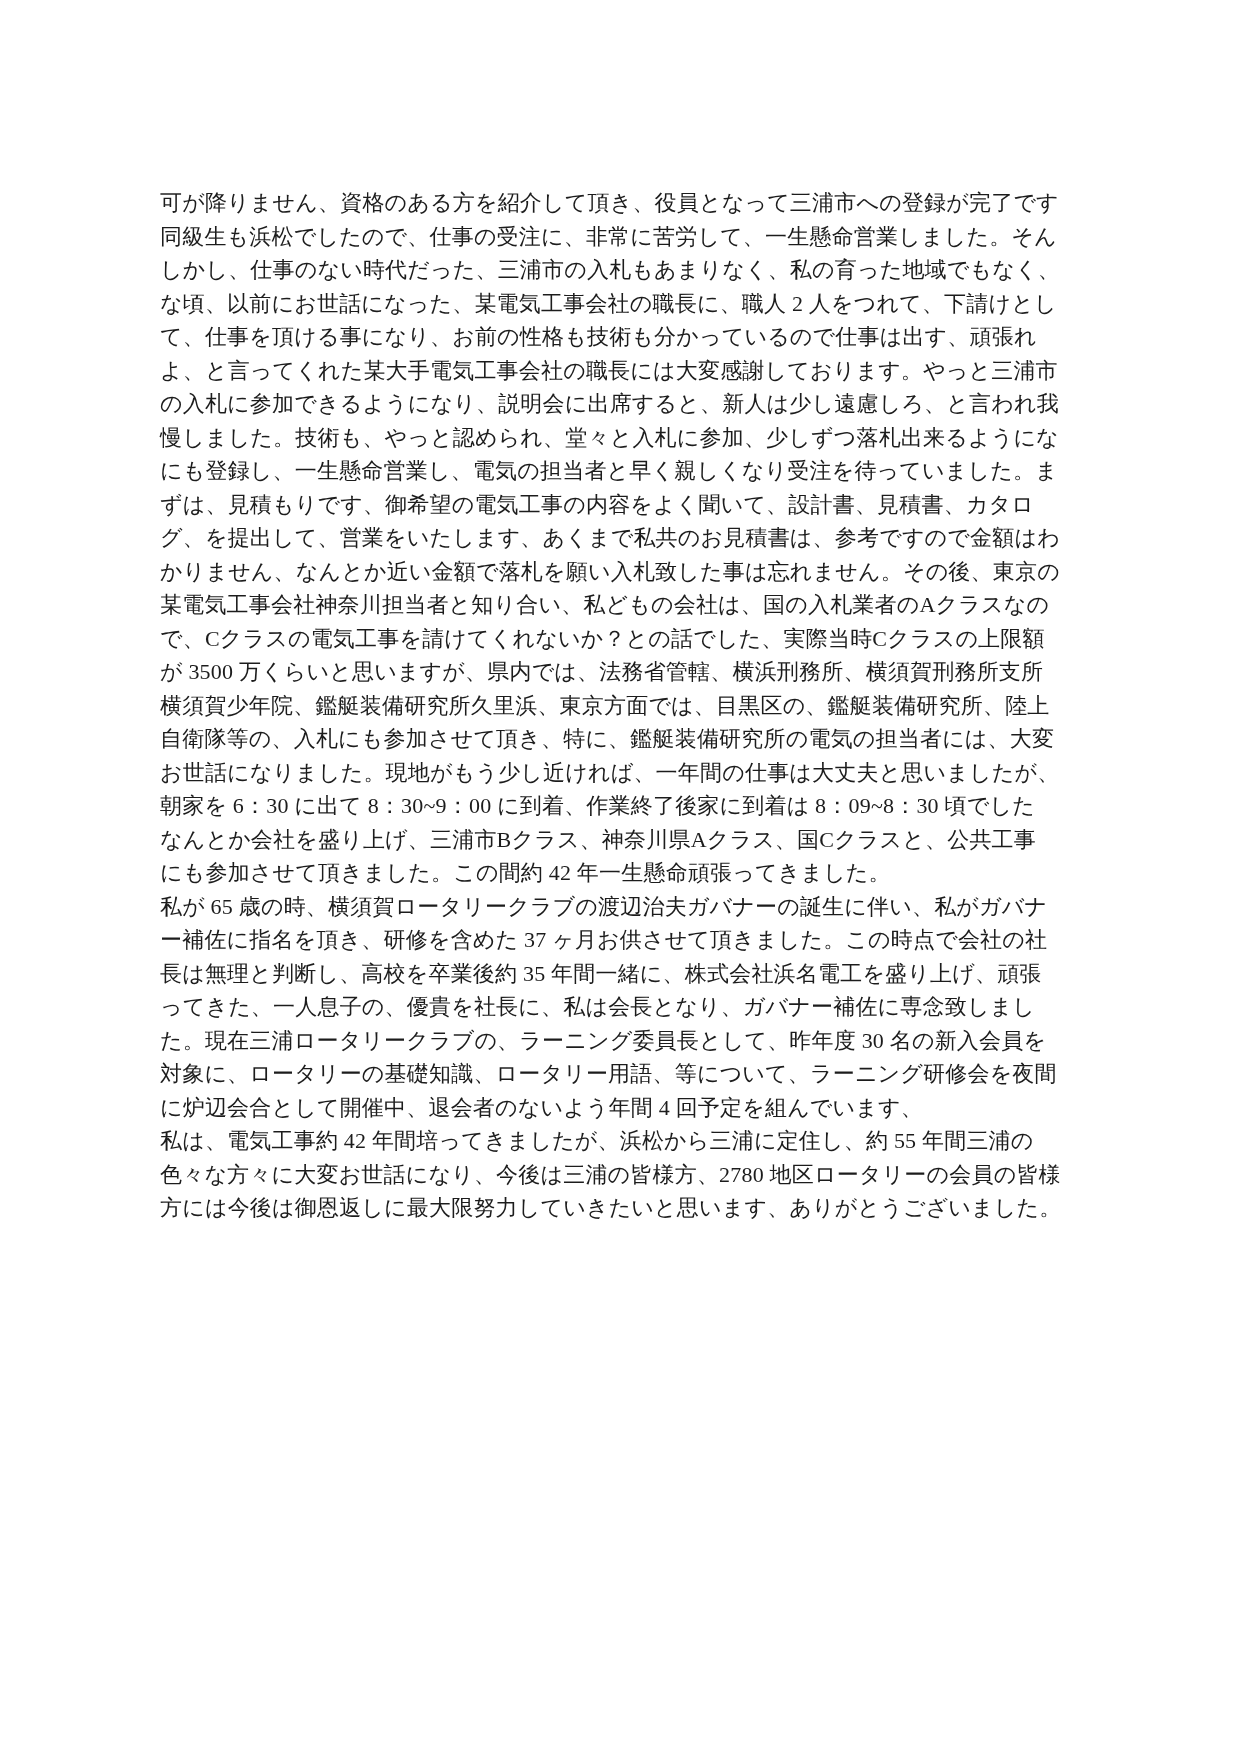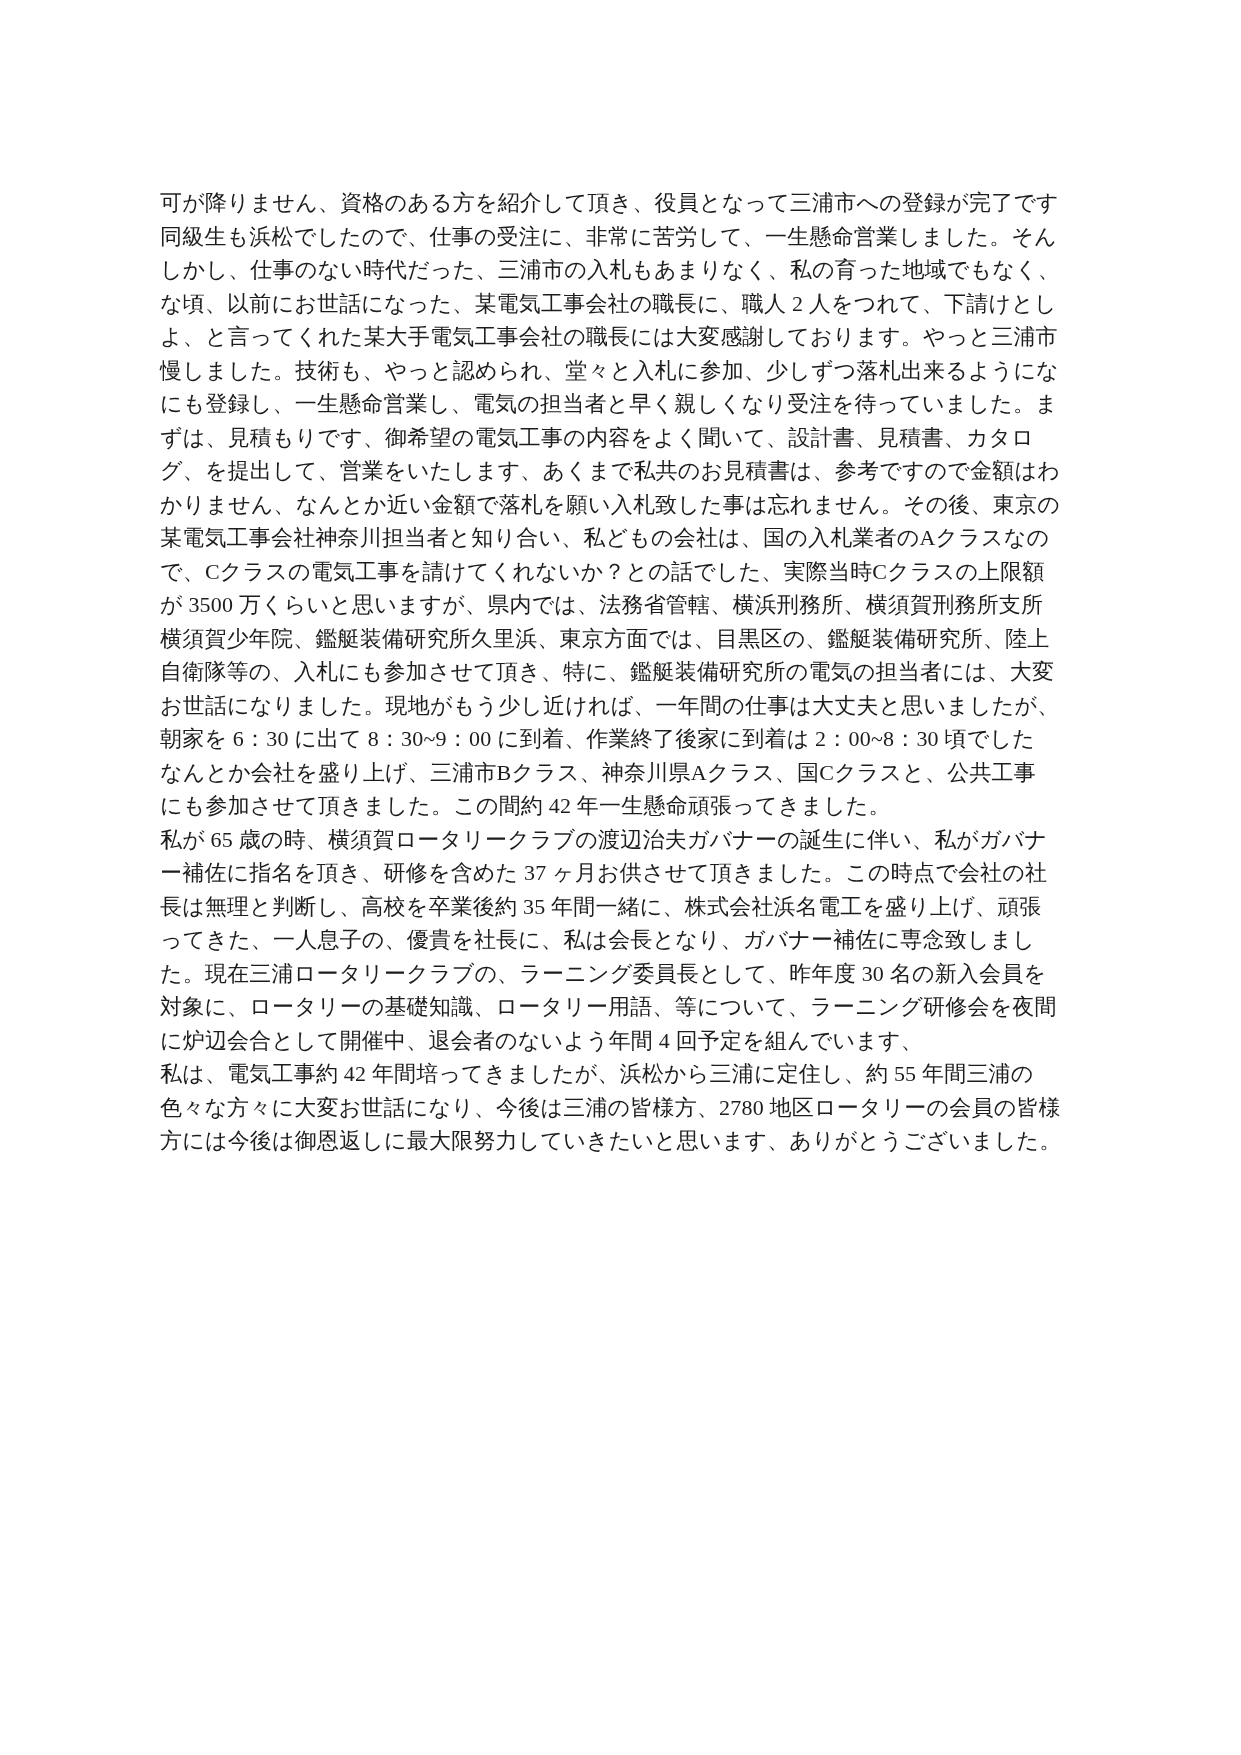--- a/index.html
+++ b/index.html
@@ -36,33 +36,35 @@
 </style>
 </head>
 <body>
 
 <div class="page">
   <div class="textblock">
       <div class="line">可が降りません、資格のある方を紹介して頂き、役員となって三浦市への登録が完了です</div>
       <div class="line">同級生も浜松でしたので、仕事の受注に、非常に苦労して、一生懸命営業しました。そん</div>
       <div class="line">しかし、仕事のない時代だった、三浦市の入札もあまりなく、私の育った地域でもなく、</div>
       <div class="line">な頃、以前にお世話になった、某電気工事会社の職長に、職人 2 人をつれて、下請けとし</div>
+      <div class="line">て、仕事を頂ける事になり、お前の性格も技術も分かっているので仕事は出す、頑張れ</div>
       <div class="line">よ、と言ってくれた某大手電気工事会社の職長には大変感謝しております。やっと三浦市</div>
+      <div class="line">の入札に参加できるようになり、説明会に出席すると、新人は少し遠慮しろ、と言われ我</div>
       <div class="line">慢しました。技術も、やっと認められ、堂々と入札に参加、少しずつ落札出来るようにな</div>
       <div class="line">にも登録し、一生懸命営業し、電気の担当者と早く親しくなり受注を待っていました。ま</div>
       <div class="line">ずは、見積もりです、御希望の電気工事の内容をよく聞いて、設計書、見積書、カタロ</div>
       <div class="line">グ、を提出して、営業をいたします、あくまで私共のお見積書は、参考ですので金額はわ</div>
       <div class="line">かりません、なんとか近い金額で落札を願い入札致した事は忘れません。その後、東京の</div>
       <div class="line">某電気工事会社神奈川担当者と知り合い、私どもの会社は、国の入札業者のAクラスなの</div>
       <div class="line">で、Cクラスの電気工事を請けてくれないか？との話でした、実際当時Cクラスの上限額</div>
       <div class="line">が 3500 万くらいと思いますが、県内では、法務省管轄、横浜刑務所、横須賀刑務所支所</div>
       <div class="line">横須賀少年院、鑑艇装備研究所久里浜、東京方面では、目黒区の、鑑艇装備研究所、陸上</div>
       <div class="line">自衛隊等の、入札にも参加させて頂き、特に、鑑艇装備研究所の電気の担当者には、大変</div>
       <div class="line">お世話になりました。現地がもう少し近ければ、一年間の仕事は大丈夫と思いましたが、</div>
-      <div class="line">朝家を 6：30 に出て 8：30~9：00 に到着、作業終了後家に到着は 2：00~8：30 頃でした</div>
+      <div class="line">朝家を 6：30 に出て 8：30~9：00 に到着、作業終了後家に到着は 8：09~8：30 頃でした</div>
       <div class="line">なんとか会社を盛り上げ、三浦市Bクラス、神奈川県Aクラス、国Cクラスと、公共工事</div>
       <div class="line">にも参加させて頂きました。この間約 42 年一生懸命頑張ってきました。</div>
       <div class="line">私が 65 歳の時、横須賀ロータリークラブの渡辺治夫ガバナーの誕生に伴い、私がガバナ</div>
       <div class="line">ー補佐に指名を頂き、研修を含めた 37 ヶ月お供させて頂きました。この時点で会社の社</div>
       <div class="line">長は無理と判断し、高校を卒業後約 35 年間一緒に、株式会社浜名電工を盛り上げ、頑張</div>
       <div class="line">ってきた、一人息子の、優貴を社長に、私は会長となり、ガバナー補佐に専念致しまし</div>
       <div class="line">た。現在三浦ロータリークラブの、ラーニング委員長として、昨年度 30 名の新入会員を</div>
       <div class="line">対象に、ロータリーの基礎知識、ロータリー用語、等について、ラーニング研修会を夜間</div>
       <div class="line">に炉辺会合として開催中、退会者のないよう年間 4 回予定を組んでいます、</div>
       <div class="line">私は、電気工事約 42 年間培ってきましたが、浜松から三浦に定住し、約 55 年間三浦の</div>

